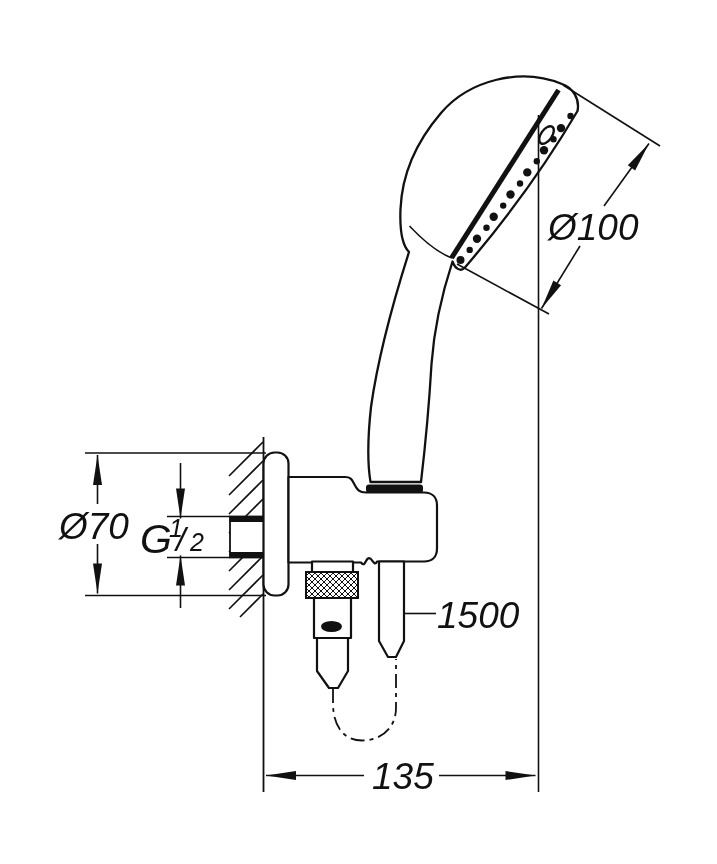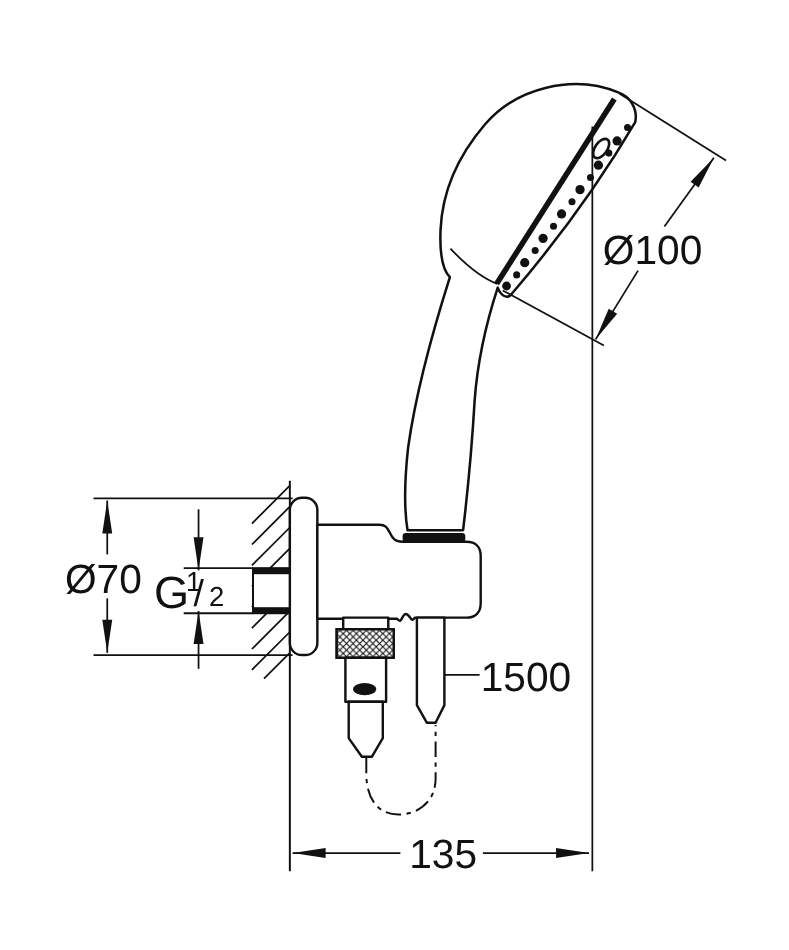--- a/index.html
+++ b/index.html
@@ -1,18 +1,19 @@
 <!DOCTYPE html>
 <html><head>
 <meta charset="utf-8">
 <style>
   html,body{margin:0;padding:0;background:#ffffff;}
   .canvas-wrap{
     width:717px;height:864px;background:#ffffff;position:relative;overflow:hidden;
     font-family:"Liberation Sans", sans-serif;
+    font-style:italic;
   }
   svg{display:block;}
   .dim-text{
     font-family:"Liberation Sans", sans-serif;
     fill:#111111;
   }
   .t37{font-size:37px;}
   .t41{font-size:41px;}
   .t25{font-size:25px;}
   .t34{font-size:34px;}

